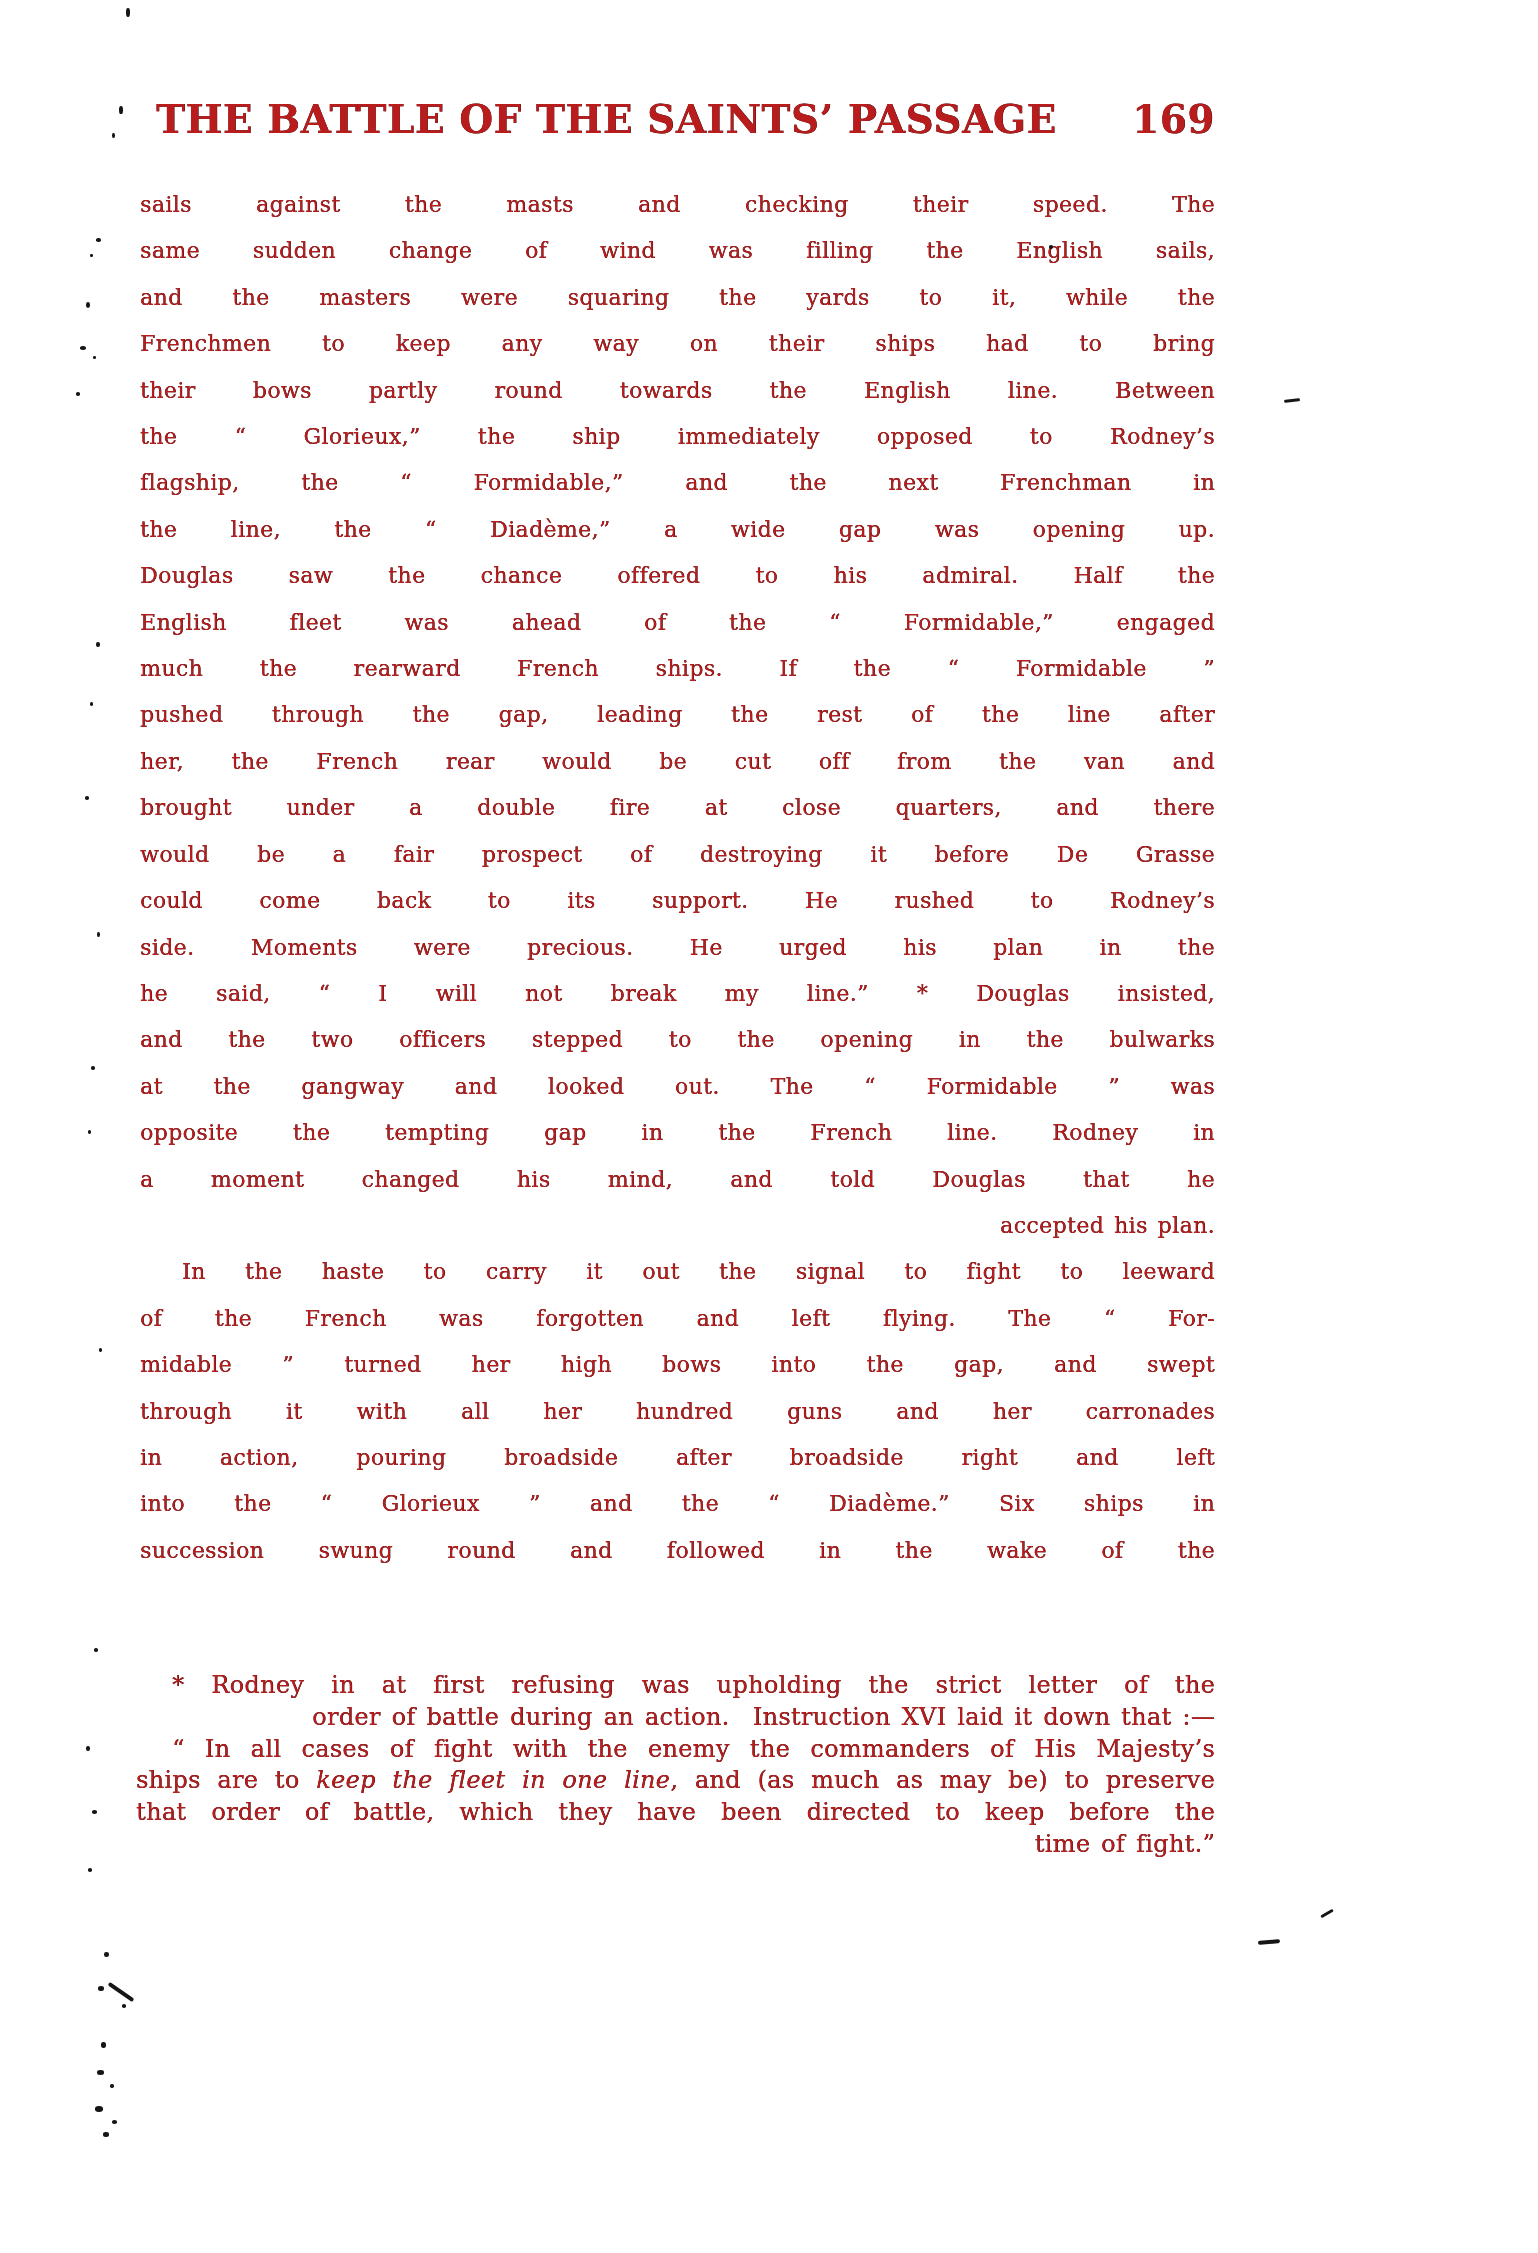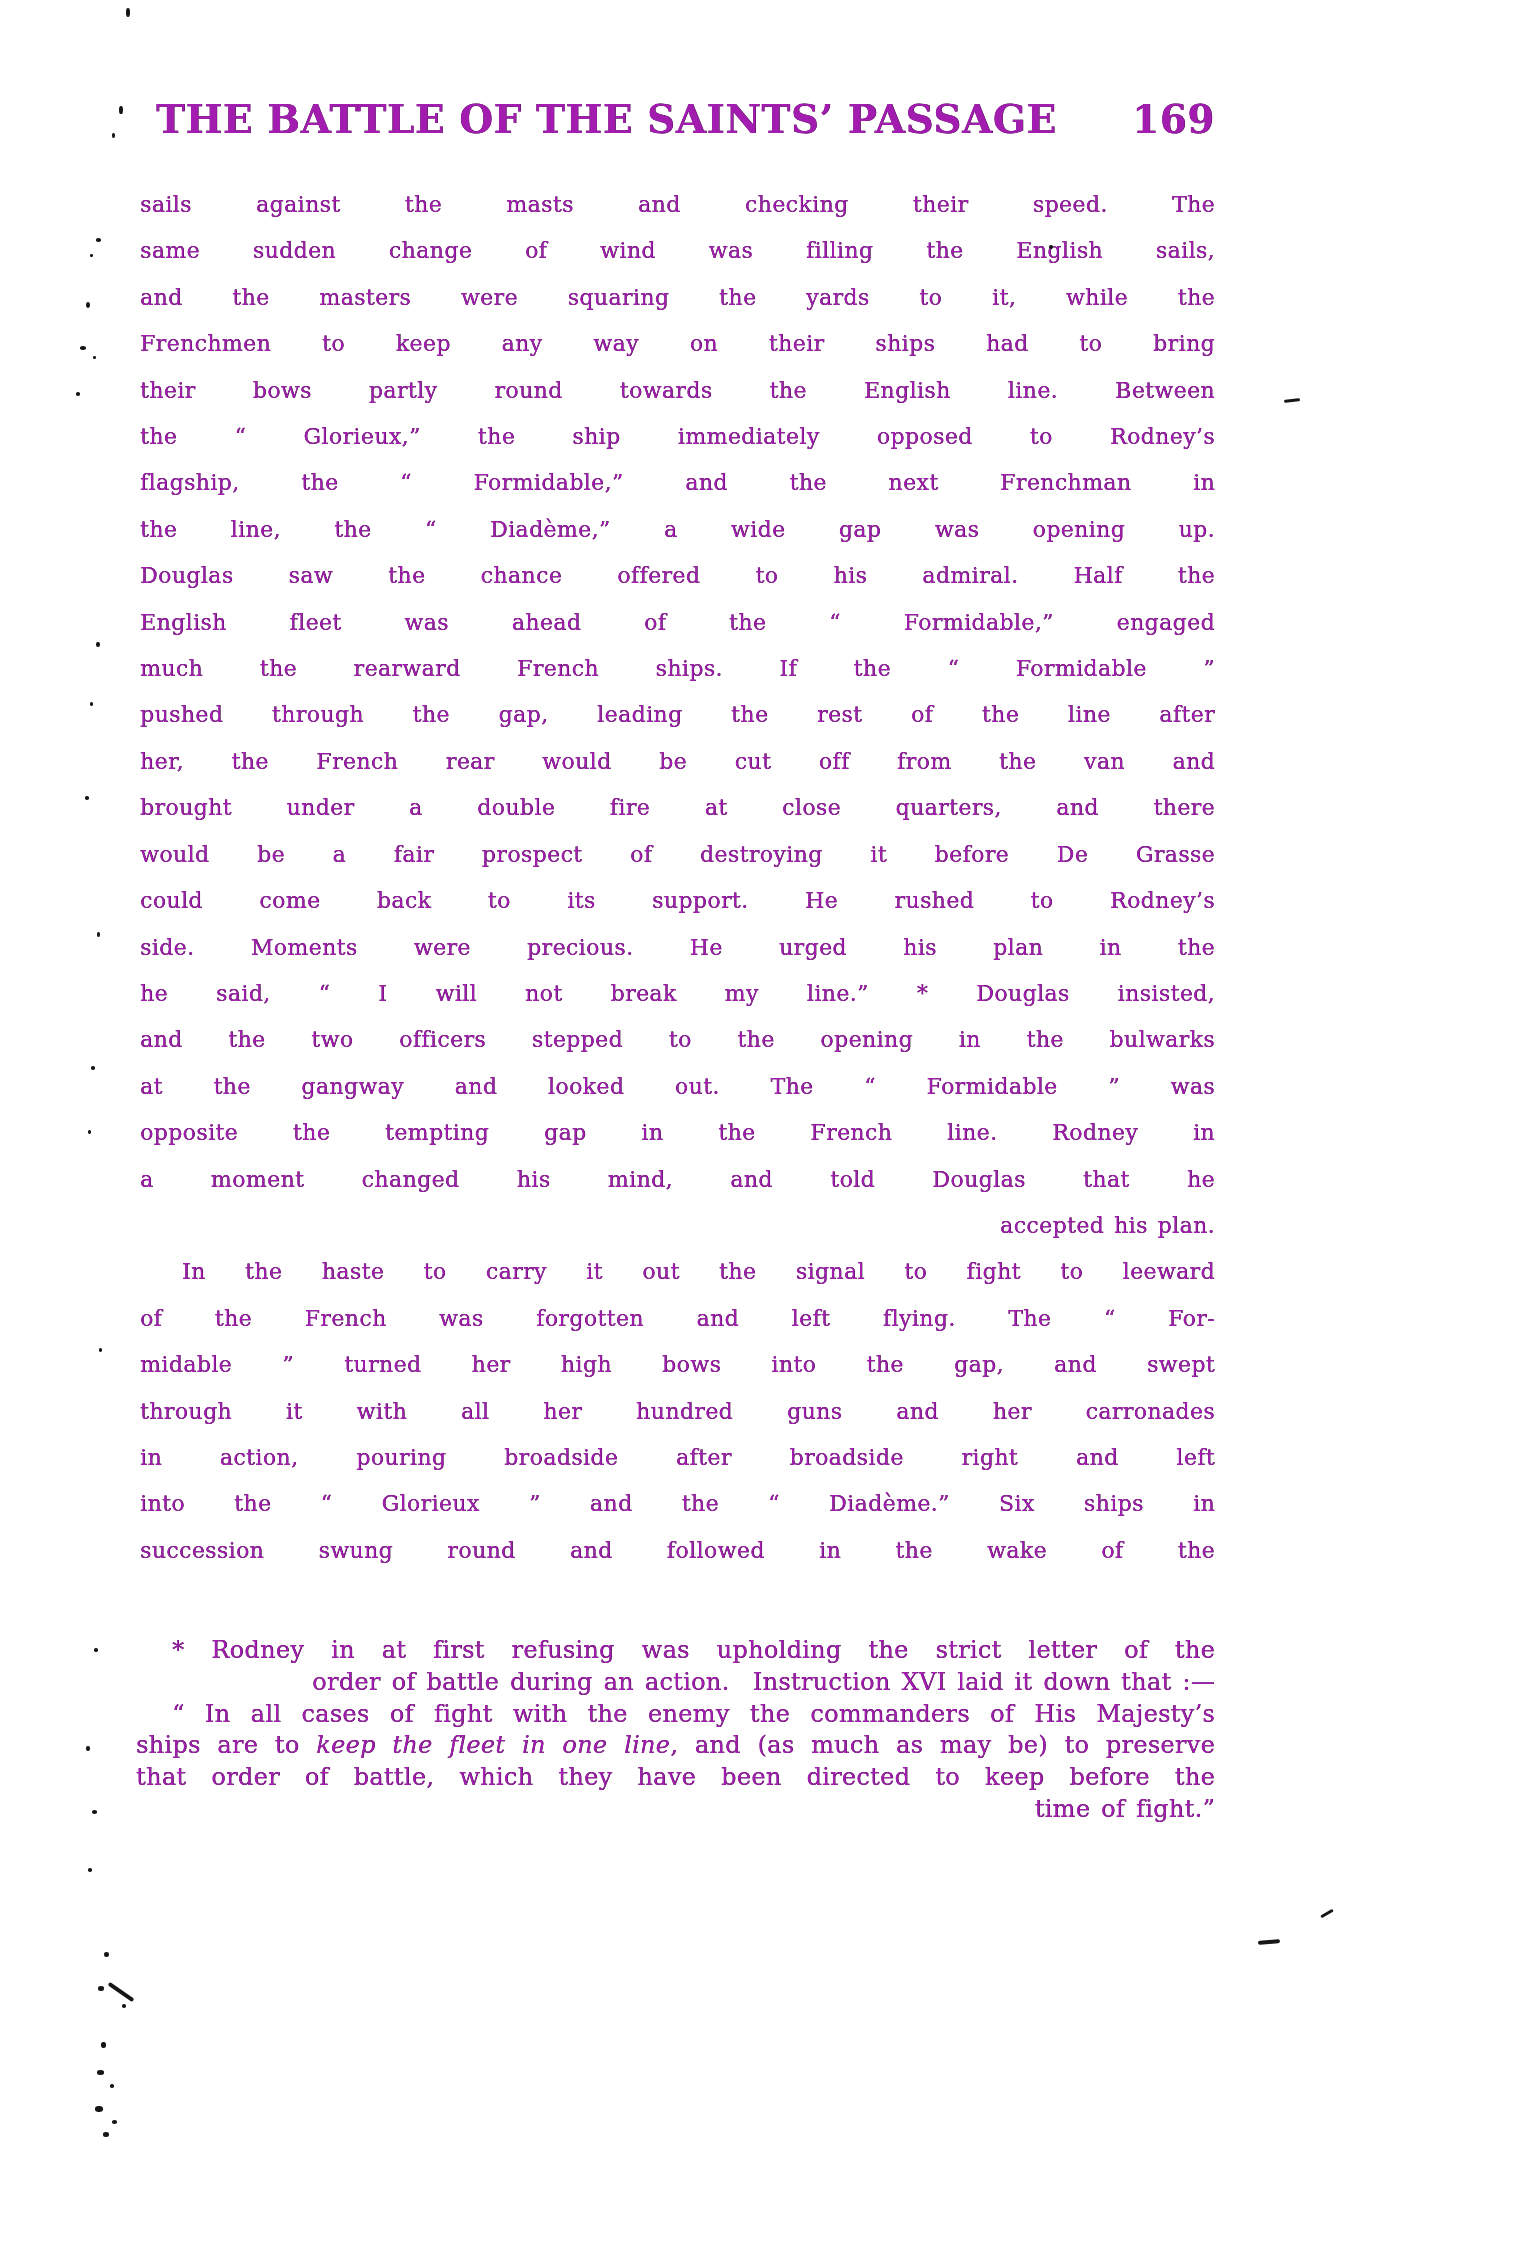--- a/index.html
+++ b/index.html
@@ -2,21 +2,21 @@
 <html><head>
 <meta charset="utf-8">
 <style>
   html, body { margin: 0; padding: 0; background: #ffffff; }
   .page {
     position: relative;
     width: 1538px;
     height: 2253px;
     background: #ffffff;
     font-family: "DejaVu Serif", "Liberation Serif", serif;
-    color: #a21caf;
+    color: #b91c1c;
     overflow: hidden;
     text-shadow: 0.2px 0.2px 0 #000;
   }
   .header {
     position: absolute;
     left: 140px;
     top: 96px;
     width: 1075px;
     box-sizing: border-box;
     padding-left: 16px;
@@ -34,21 +34,21 @@
     top: 182px;
     width: 1075px;
     font-size: 22px;
     line-height: 46.4px;
     letter-spacing: 0.4px;
     word-spacing: 2.5px;
   }
   .footnote-block {
     position: absolute;
     left: 136px;
-    top: 1635px;
+    top: 1670px;
     width: 1079px;
     font-size: 24px;
     line-height: 31.8px;
     letter-spacing: 0.3px;
     word-spacing: 3px;
   }
   .line {
     text-align: justify;
     text-align-last: justify;
     text-justify: inter-word;

